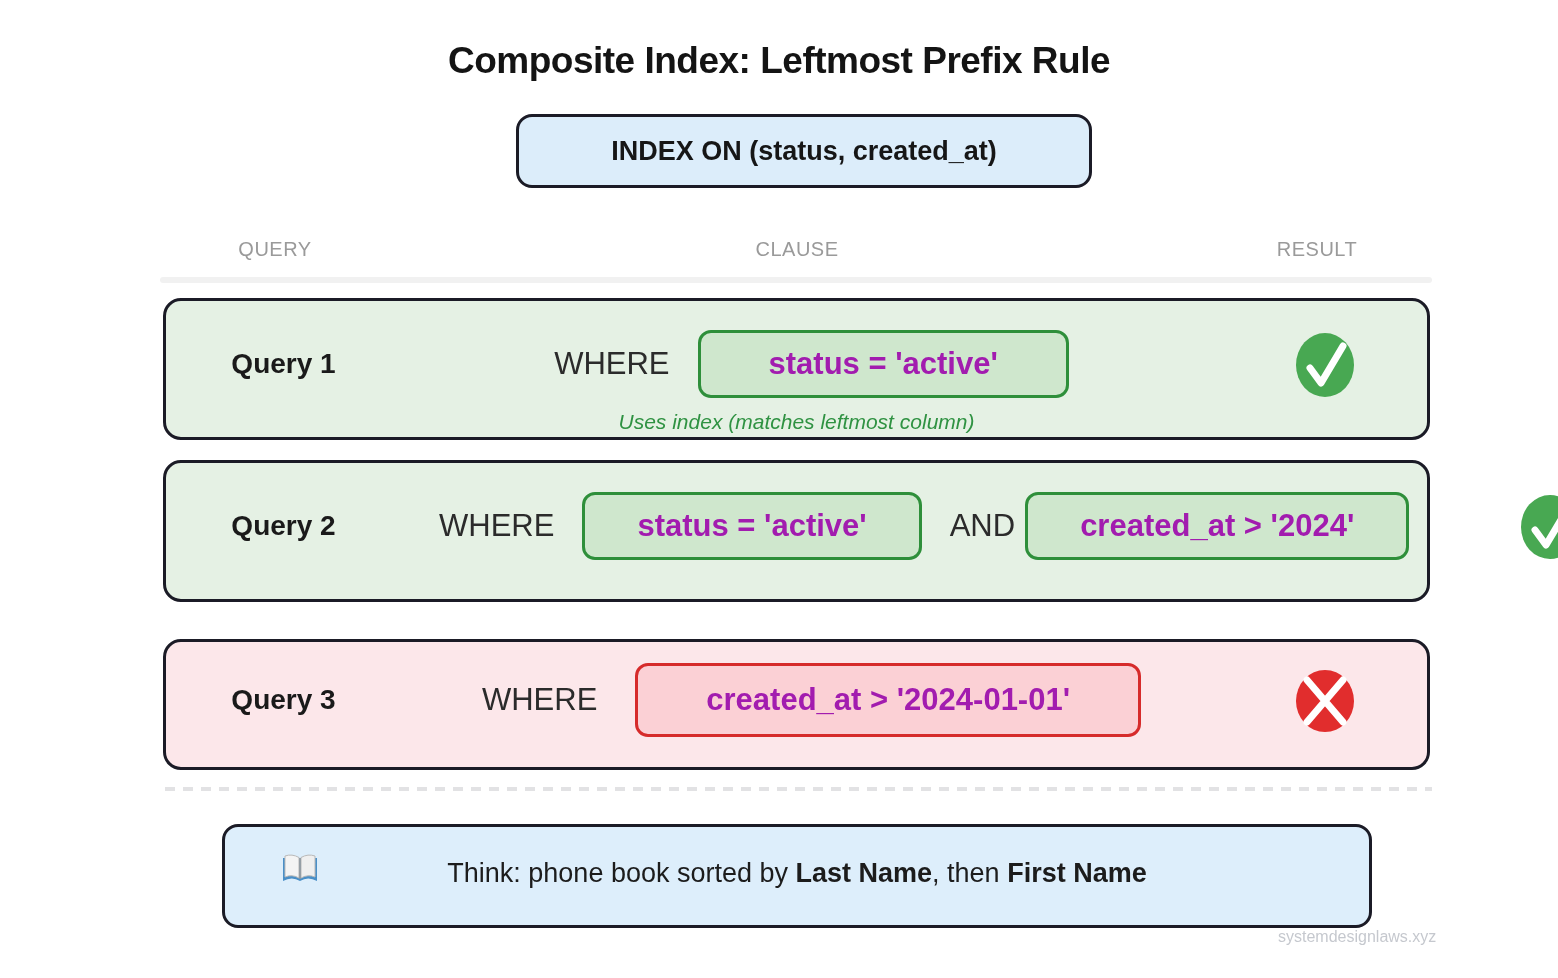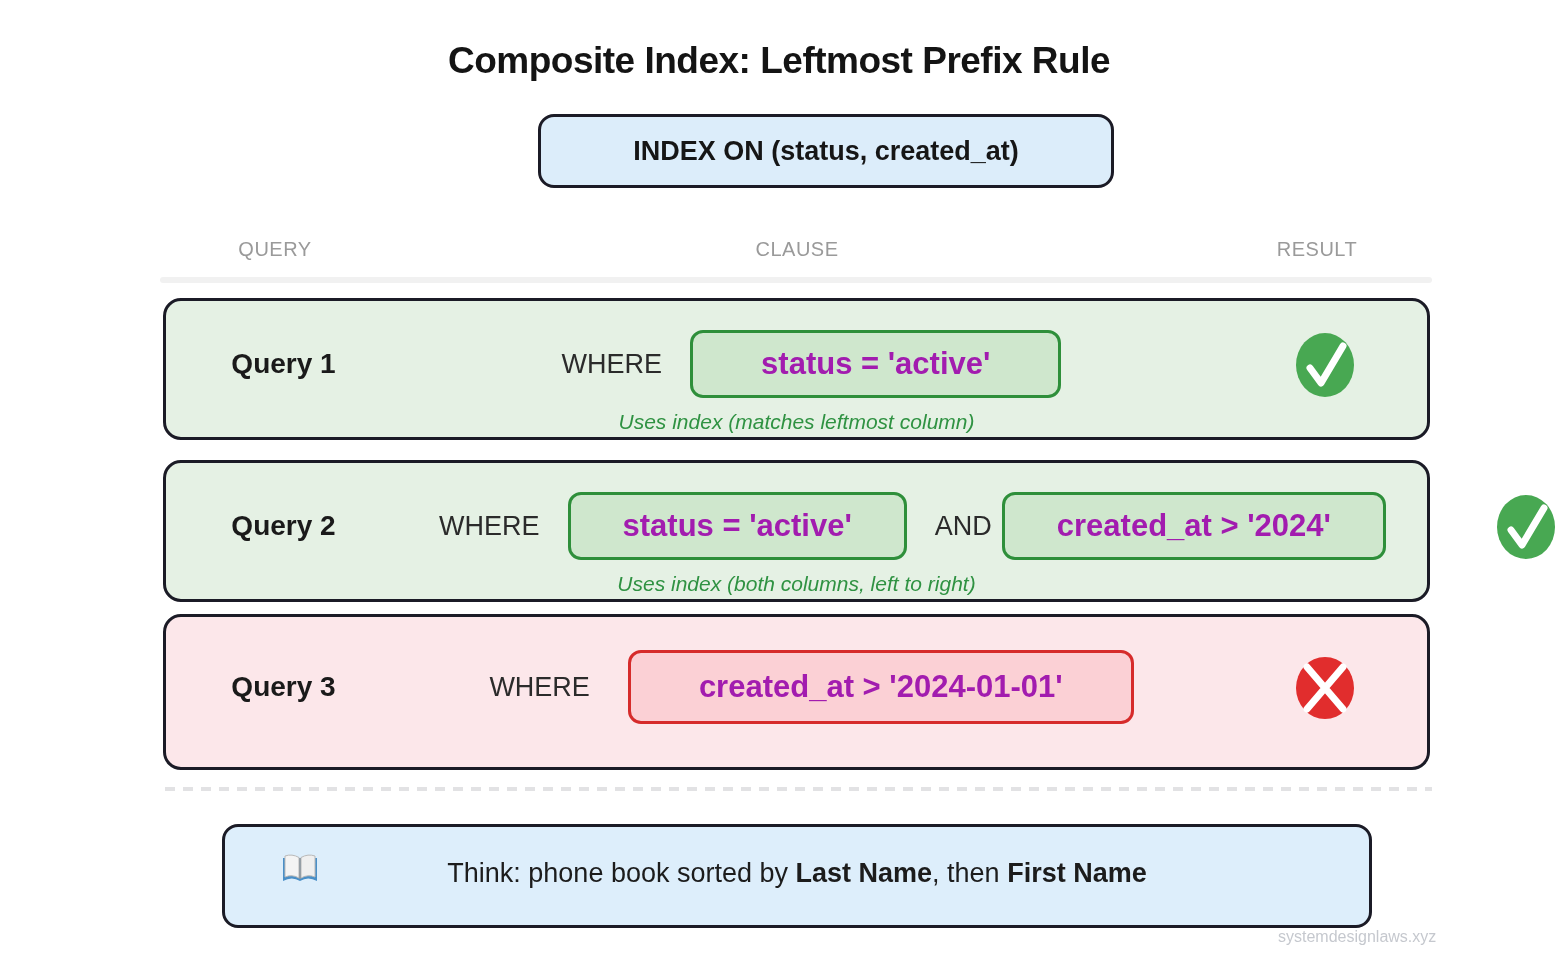--- a/index.html
+++ b/index.html
@@ -19,21 +19,21 @@
     top: 40px; left: 0; width: 100%;
     text-align: center;
     font-size: 37px;
     font-weight: 700;
     color: #141414;
     letter-spacing: -0.5px;
   }
 
   .index-box {
     position: absolute;
-    top: 114px; left: 538px;
+    top: 114px; left: 516px;
     width: 576px; height: 74px;
     background: #dcedfa;
     border: 3px solid #1b1b26;
     border-radius: 16px;
     display: flex; align-items: center; justify-content: center;
     font-size: 27px; font-weight: 700; color: #161616;
   }
 
   .col-header {
     position: absolute;
@@ -62,38 +62,38 @@
     border: 3px solid #1b1b26;
     border-radius: 18px;
     display: grid;
     grid-template-columns: 235px 1fr 205px;
     align-items: center;
   }
   .row.green { background: #e5f1e4; }
   .row.pink  { background: #fce7ea; }
   .row-1 { top: 298px; }
   .row-2 { top: 460px; gap: 38px; }
-  .row-3 { top: 614px; height: 156px; }
+  .row-3 { top: 639px; height: 131px; }
 
   .query-label {
     text-align: center;
     font-size: 28px; font-weight: 700;
     color: #1a1a1a;
     margin-top: -10px;
   }
 
   .clause-area {
     display: flex;
     align-items: center;
     justify-content: center;
     gap: 28px;
     margin-top: -10px;
   }
   .keyword {
-    font-size: 27px;
+    font-size: 31px;
     color: #2b2b2b;
     white-space: nowrap;
   }
   .connector { margin-right: -18px; }
 
   .pill {
     display: flex; align-items: center; justify-content: center;
     font-size: 31px; font-weight: 700; color: #a21caf;
     border-radius: 13px;
     white-space: nowrap;
@@ -205,21 +205,20 @@
       <span class="pill green-pill">status = 'active'</span>
       <span class="keyword connector">AND</span>
       <span class="pill green-pill">created_at &gt; '2024'</span>
     </div>
     <div class="result-cell">
       <svg width="60" height="68" viewBox="0 0 60 68">
         <ellipse cx="30" cy="34" rx="29" ry="32" fill="#48a852"></ellipse>
         <path d="M15 37 L26 52 L48 15" fill="none" stroke="#ffffff" stroke-width="7" stroke-linecap="round" stroke-linejoin="round"></path>
       </svg>
     </div>
-    <div class="row-note green-note">Uses index (both columns, left to right)</div>
   </div>
 
   <div class="row pink row-3">
     <div class="query-label">Query 3</div>
     <div class="clause-area">
       <span class="keyword">WHERE</span>
       <span class="pill red-pill">created_at &gt; '2024-01-01'</span>
     </div>
     <div class="result-cell">
       <svg width="60" height="66" viewBox="0 0 60 66">

